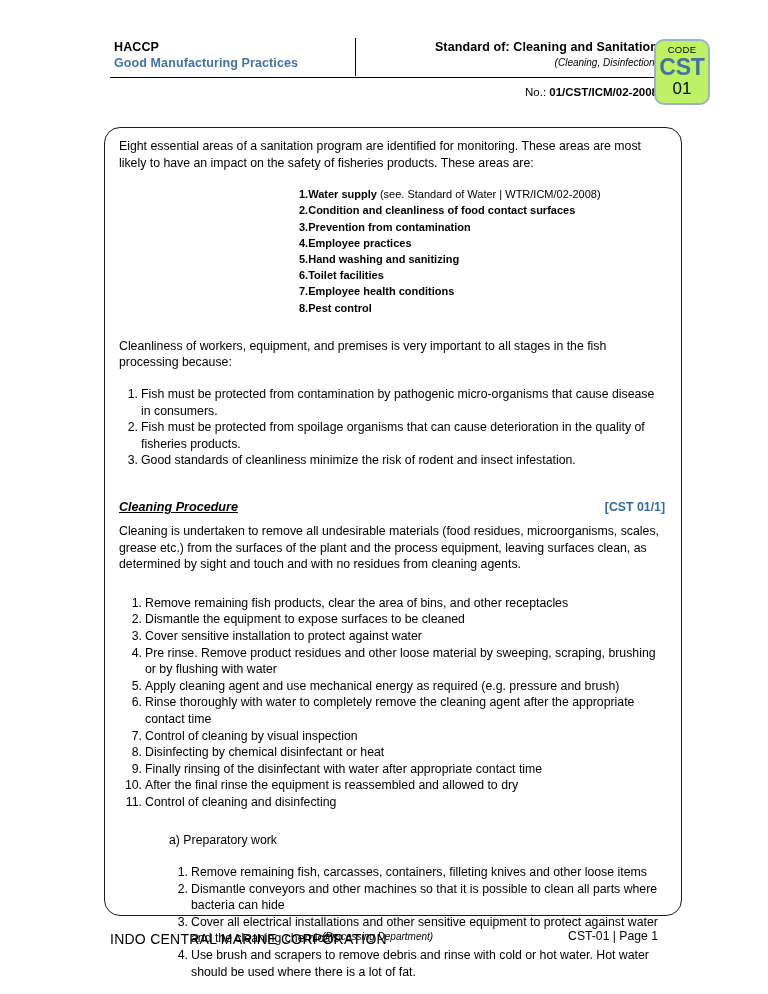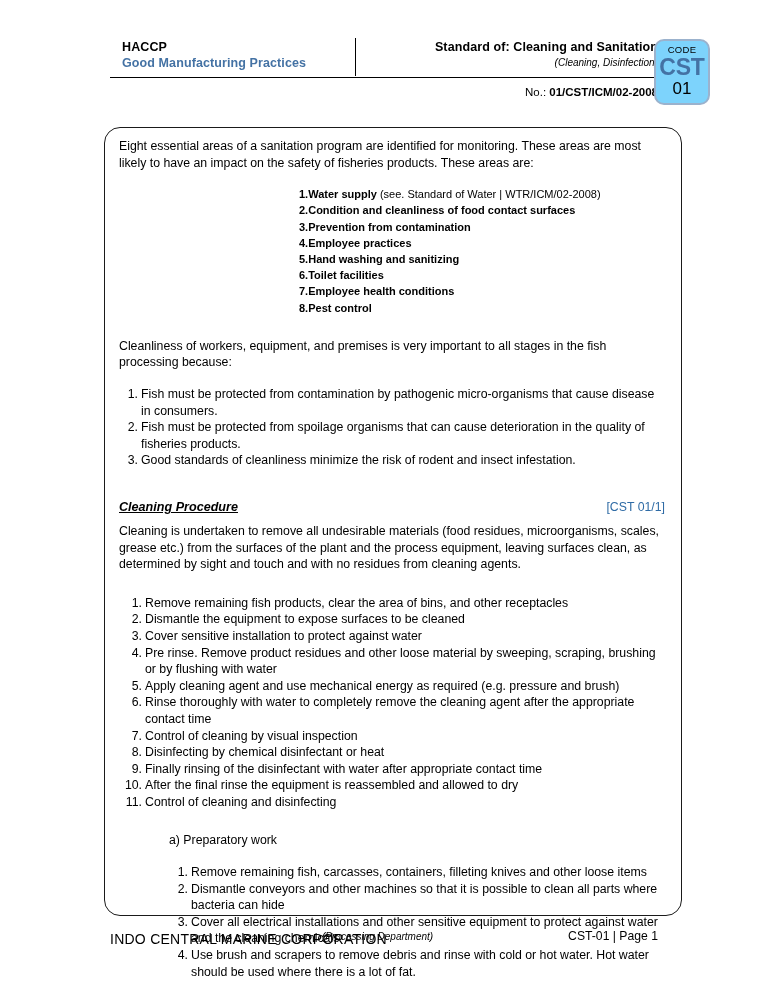--- a/index.html
+++ b/index.html
@@ -27,21 +27,21 @@
   
   .header {
     position: absolute;
     left: 110px;
     top: 40px;
     width: 548px;
     height: 80px;
   }
   .hdr-left {
     position: absolute;
-    left: 12px;
+    left: 4px;
     top: 0;
     width: 240px;
   }
   .hdr-haccp {
     font-size: 12.5px;
     font-weight: bold;
     line-height: 15px;
     letter-spacing: 0.1px;
   }
   .hdr-gmp {
@@ -104,21 +104,21 @@
 
   
   .codebox {
     position: absolute;
     left: 654px;
     top: 39px;
     width: 56px;
     height: 66px;
     border: 2.5px solid #9bb2cd;
     border-radius: 10px;
-    background: #7dd3fc;
+    background: #bef264;
     text-align: center;
     box-sizing: border-box;
   }
   .codebox-label {
     font-size: 9.5px;
     line-height: 13px;
     margin-top: 2px;
     letter-spacing: 0.3px;
   }
   .codebox-cst {
@@ -200,21 +200,21 @@
     justify-content: space-between;
   }
   .sec-title {
     font-size: 12.6px;
     font-weight: bold;
     font-style: italic;
     text-decoration: underline;
   }
   .sec-tag {
     font-size: 12.3px;
-    font-weight: normal;
+    font-weight: bold;
     color: #2f6ba5;
   }
 
   
   .sub-a {
     font-size: 12.3px;
     line-height: 16.6px;
     padding-left: 50px;
   }
   .sublist {

